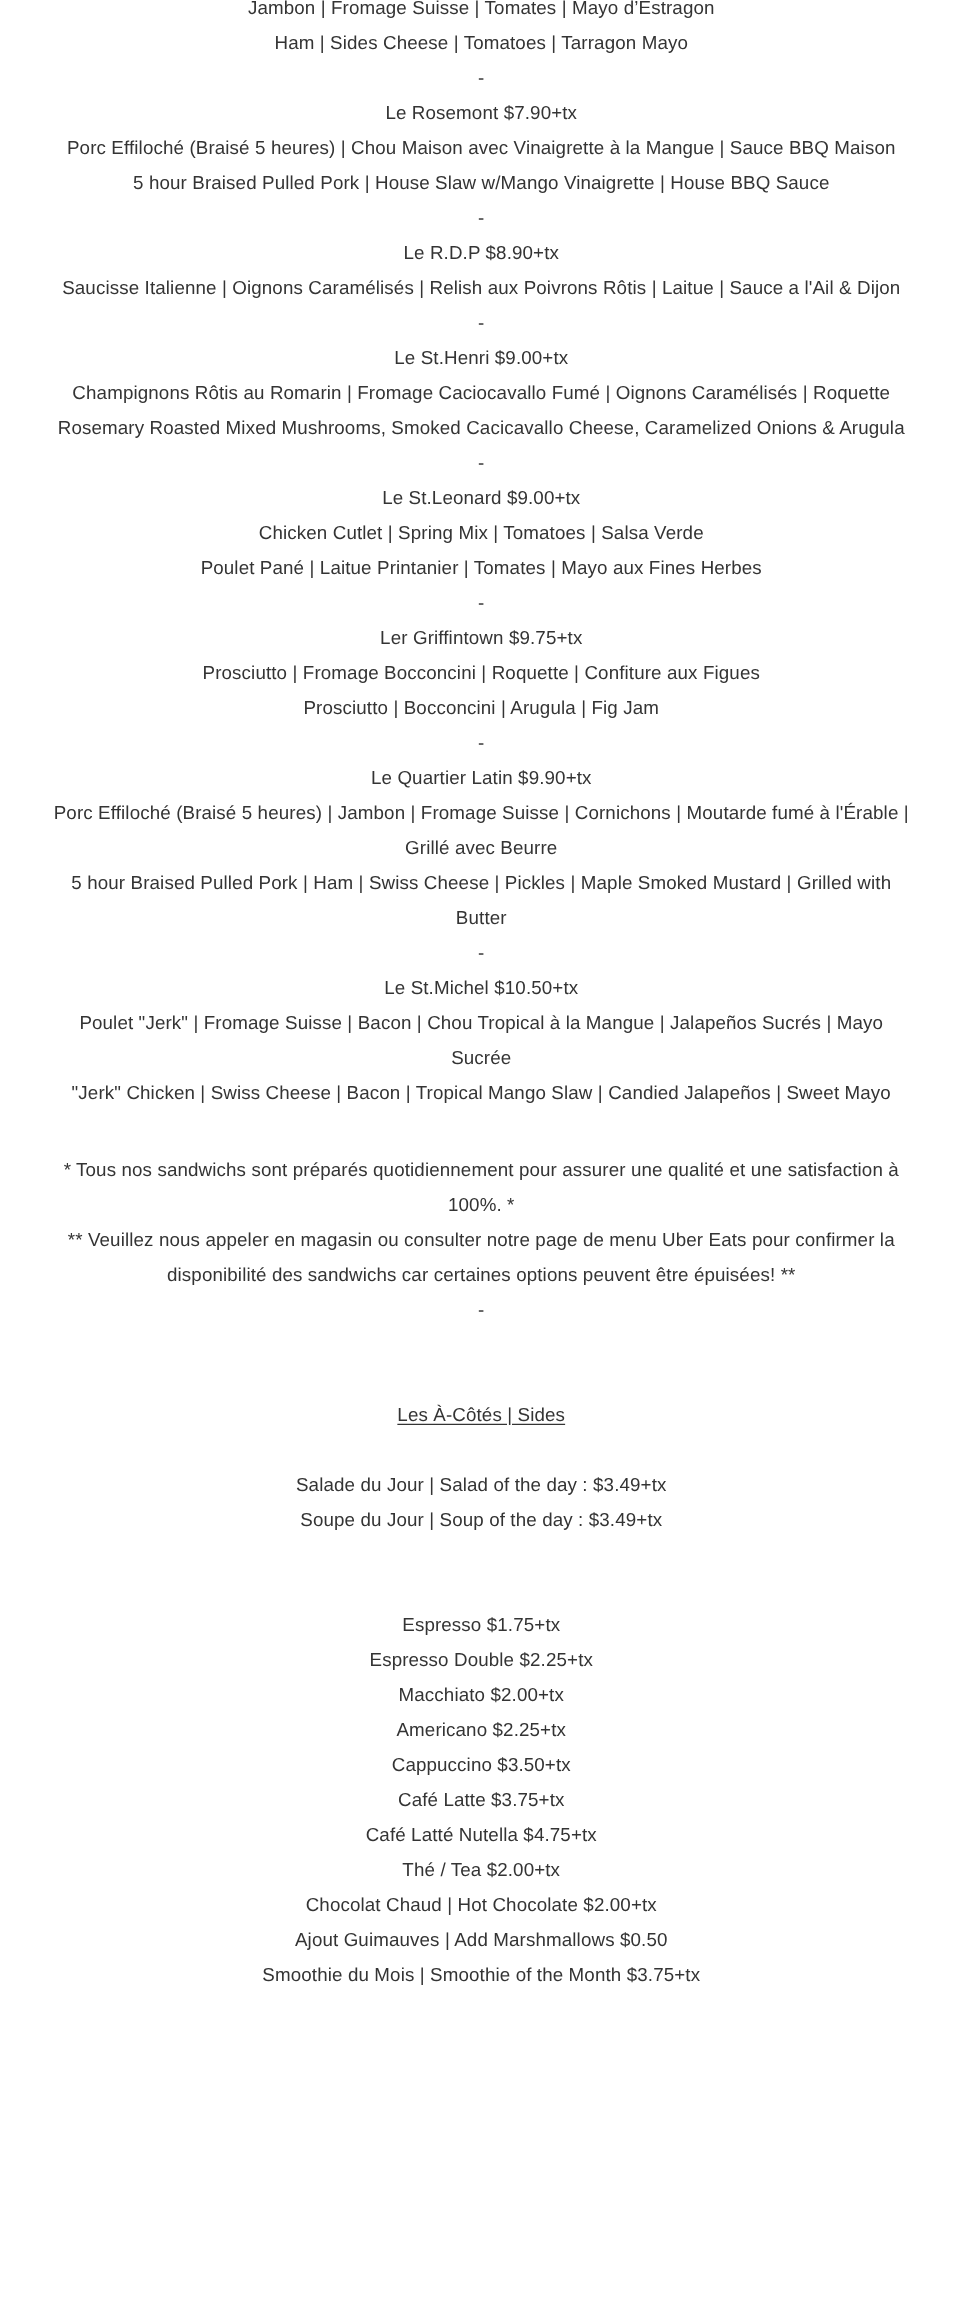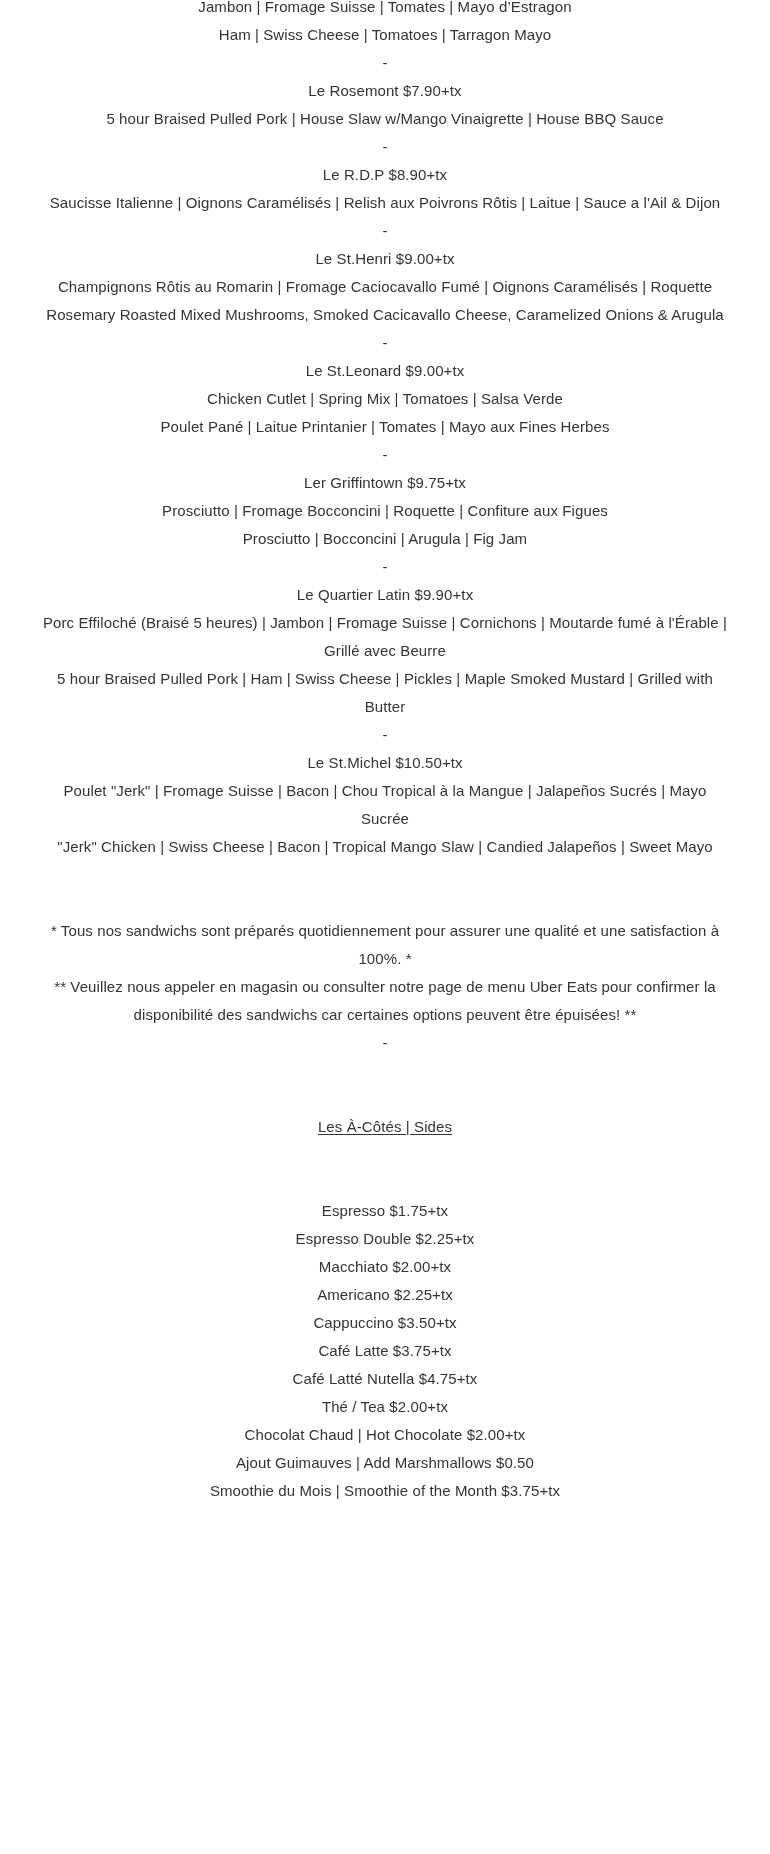--- a/index.html
+++ b/index.html
@@ -27,37 +27,38 @@
     margin: 0;
     min-height: 28px;
   }
   .heading {
     margin: 4px;
     font-size: 15px;
     font-weight: 400;
     text-decoration: underline;
     text-underline-offset: 2px;
   }
-  .notes-block    { margin-top: 56px; }
+  .notes-block    { margin-top: 34px; }
   .section-gap    { margin-top: 56px; }
   .items-gap      { margin-top: 28px; }
 </style>
 </head>
 <body style="background: rgb(255, 255, 255);">
 
 <div class="doc" style="color: rgb(52, 52, 52);">
 
   <section>
     <p class="line">Jambon | Fromage Suisse | Tomates | Mayo d’Estragon</p>
-    <p class="line">Ham | Swiss Cheese | Tomatoes | Tarragon Mayo</p>
+    <p class="line">Ham | Sides Cheese | Tomatoes | Tarragon Mayo</p>
 
     <div>
 
         <p class="line">-</p>
         <p class="line"><span>Le Rosemont</span> <span>$7.90+tx</span></p>
+        <p class="line">Porc Effiloché (Braisé 5 heures) | Chou Maison avec Vinaigrette à la Mangue | Sauce BBQ Maison</p>
         <p class="line">5 hour Braised Pulled Pork | House Slaw w/Mango Vinaigrette | House BBQ Sauce</p>
 
         <p class="line">-</p>
         <p class="line"><span>Le R.D.P</span> <span>$8.90+tx</span></p>
         <p class="line">Saucisse Italienne | Oignons Caramélisés | Relish aux Poivrons Rôtis | Laitue | Sauce a l'Ail &amp; Dijon</p>
 
         <p class="line">-</p>
         <p class="line"><span>Le St.Henri</span> <span>$9.00+tx</span></p>
         <p class="line">Champignons Rôtis au Romarin | Fromage Caciocavallo Fumé | Oignons Caramélisés | Roquette</p>
         <p class="line">Rosemary Roasted Mixed Mushrooms, Smoked Cacicavallo Cheese, Caramelized Onions &amp; Arugula</p>
@@ -89,20 +90,26 @@
 
         <p class="line">* Tous nos sandwichs sont préparés quotidiennement pour assurer une qualité et une satisfaction à 100%. *</p>
 
         <p class="line">** Veuillez nous appeler en magasin ou consulter notre page de menu Uber Eats pour confirmer la disponibilité des sandwichs car certaines options peuvent être épuisées! **</p>
       </div>
     <p class="line">-</p>
   </section>
 
   <section class="section-gap">
     <h2 class="line heading">Les À-Côtés | Sides</h2>
+    <div class="items-gap">
+
+        <p class="line">Salade du Jour | Salad of the day : $3.49+tx</p>
+
+        <p class="line">Soupe du Jour | Soup of the day : $3.49+tx</p>
+      </div>
   </section>
 
   <section class="section-gap">
     <div class="items-gap">
 
         <p class="line">Espresso $1.75+tx</p>
 
         <p class="line">Espresso Double $2.25+tx</p>
 
         <p class="line">Macchiato $2.00+tx</p>

